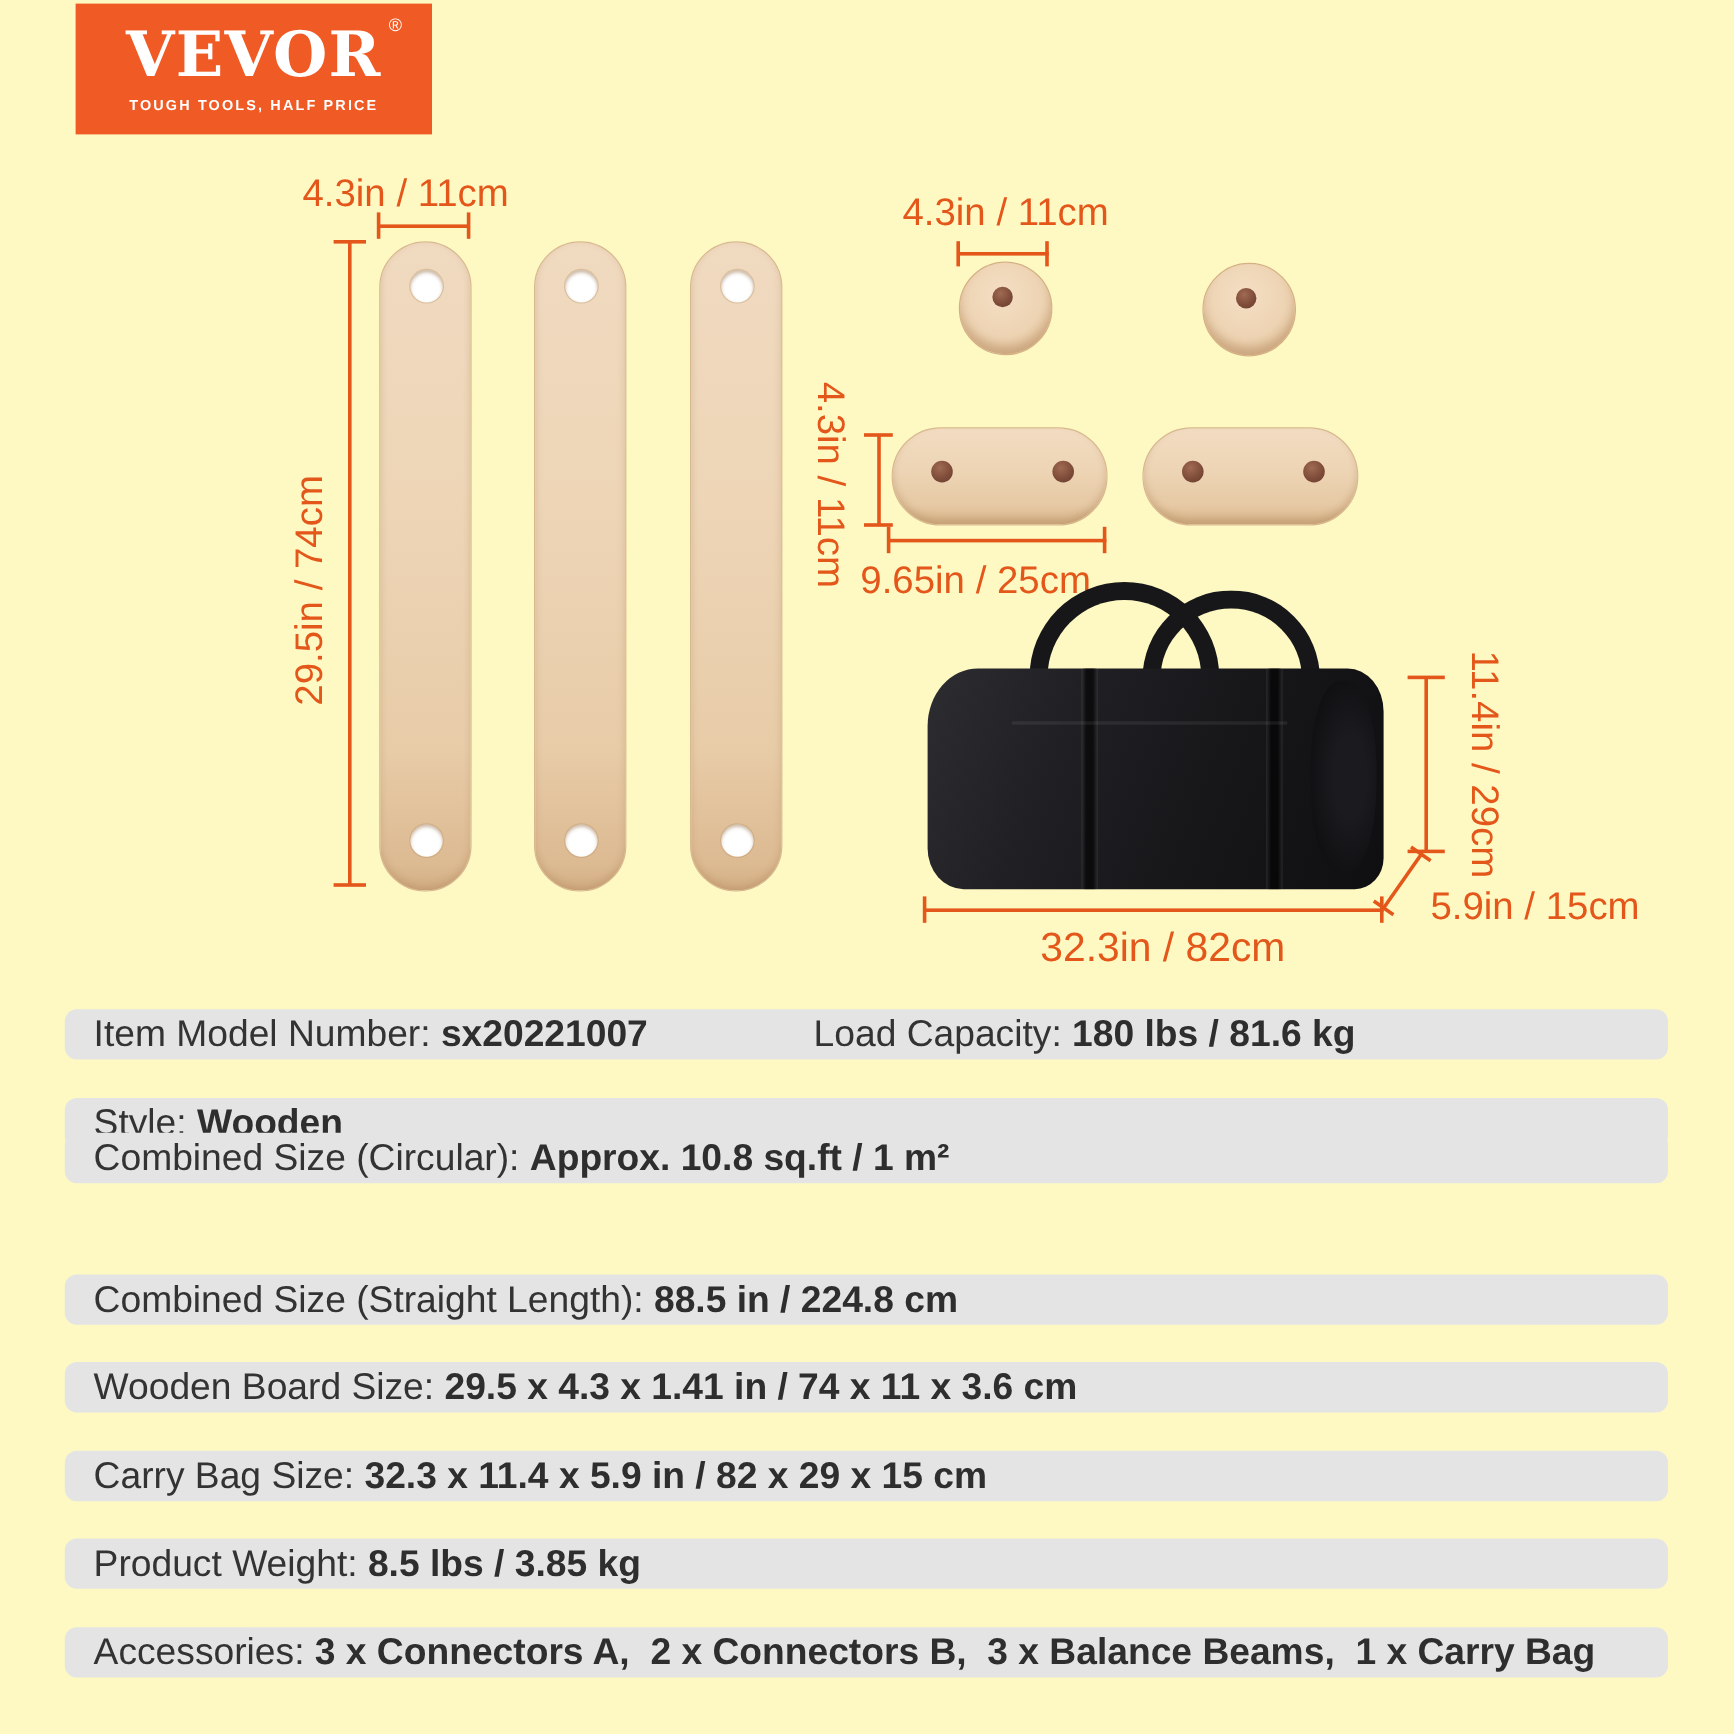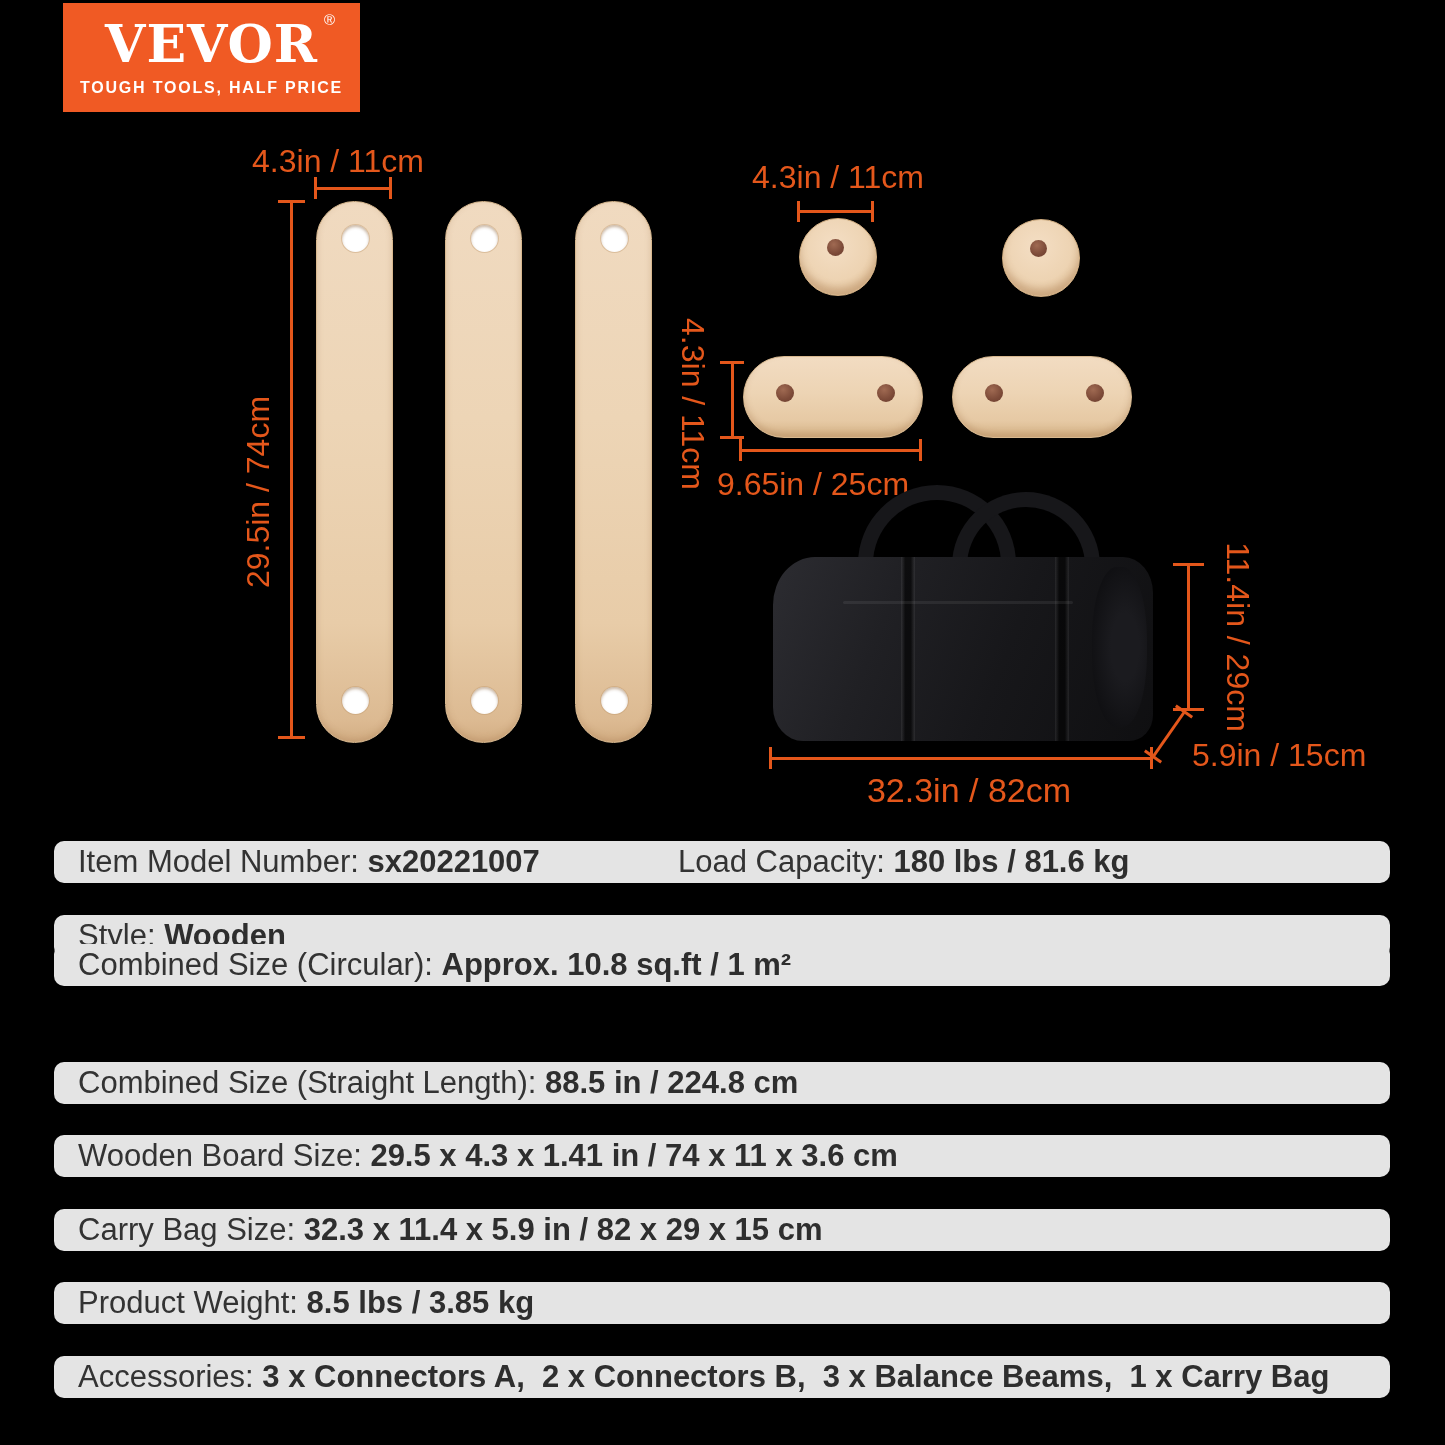--- a/index.html
+++ b/index.html
@@ -1,32 +1,32 @@
 <!DOCTYPE html>
 <html><head>
 <meta charset="utf-8">
 <style>
   * { margin:0; padding:0; box-sizing:border-box; }
   html,body { background:#fff; }
   #stage {
-    position:relative; width:1445px; height:1445px; background:#000000;
+    position:relative; width:1445px; height:1445px; background:#fef9c3;
     font-family:"Liberation Sans", sans-serif; overflow:hidden;
     --brand-orange:#F05A24; --dimension-orange:#E4571B; --row-bg:#E4E4E4;
     --wood:#EDD5B6; --bag-black:#17171A;
   }
 
   
   .logo { position:absolute; left:63px; top:3px; width:297px; height:109px;
     background:var(--brand-orange); color:#fff; display:flex; flex-direction:column;
     align-items:center; justify-content:center; }
   .brand-row { font-family:"DejaVu Serif", serif; font-weight:700; font-size:52px;
     line-height:1; letter-spacing:1px; position:relative; }
   .reg { position:absolute; right:-18px; top:-6px; font-size:15px;
     font-family:"Liberation Sans", sans-serif; font-weight:400; }
-  .tagline { font-size:16px; font-weight:700; letter-spacing:1.8px; margin-top:9px; }
+  .tagline { font-size:12px; font-weight:700; letter-spacing:1.8px; margin-top:9px; }
 
   
   .dim-label { position:absolute; color:var(--dimension-orange); font-size:32px;
     white-space:nowrap; transform:translate(-50%,-50%); }
   .dim-label.cw  { transform:translate(-50%,-50%) rotate(90deg); }
   .dim-label.ccw { transform:translate(-50%,-50%) rotate(-90deg); }
   .dim-label.lg  { font-size:34px; }
   .dim-label.anchor-left { transform:none; }
   .dline { position:absolute; background:var(--dimension-orange); }
 

